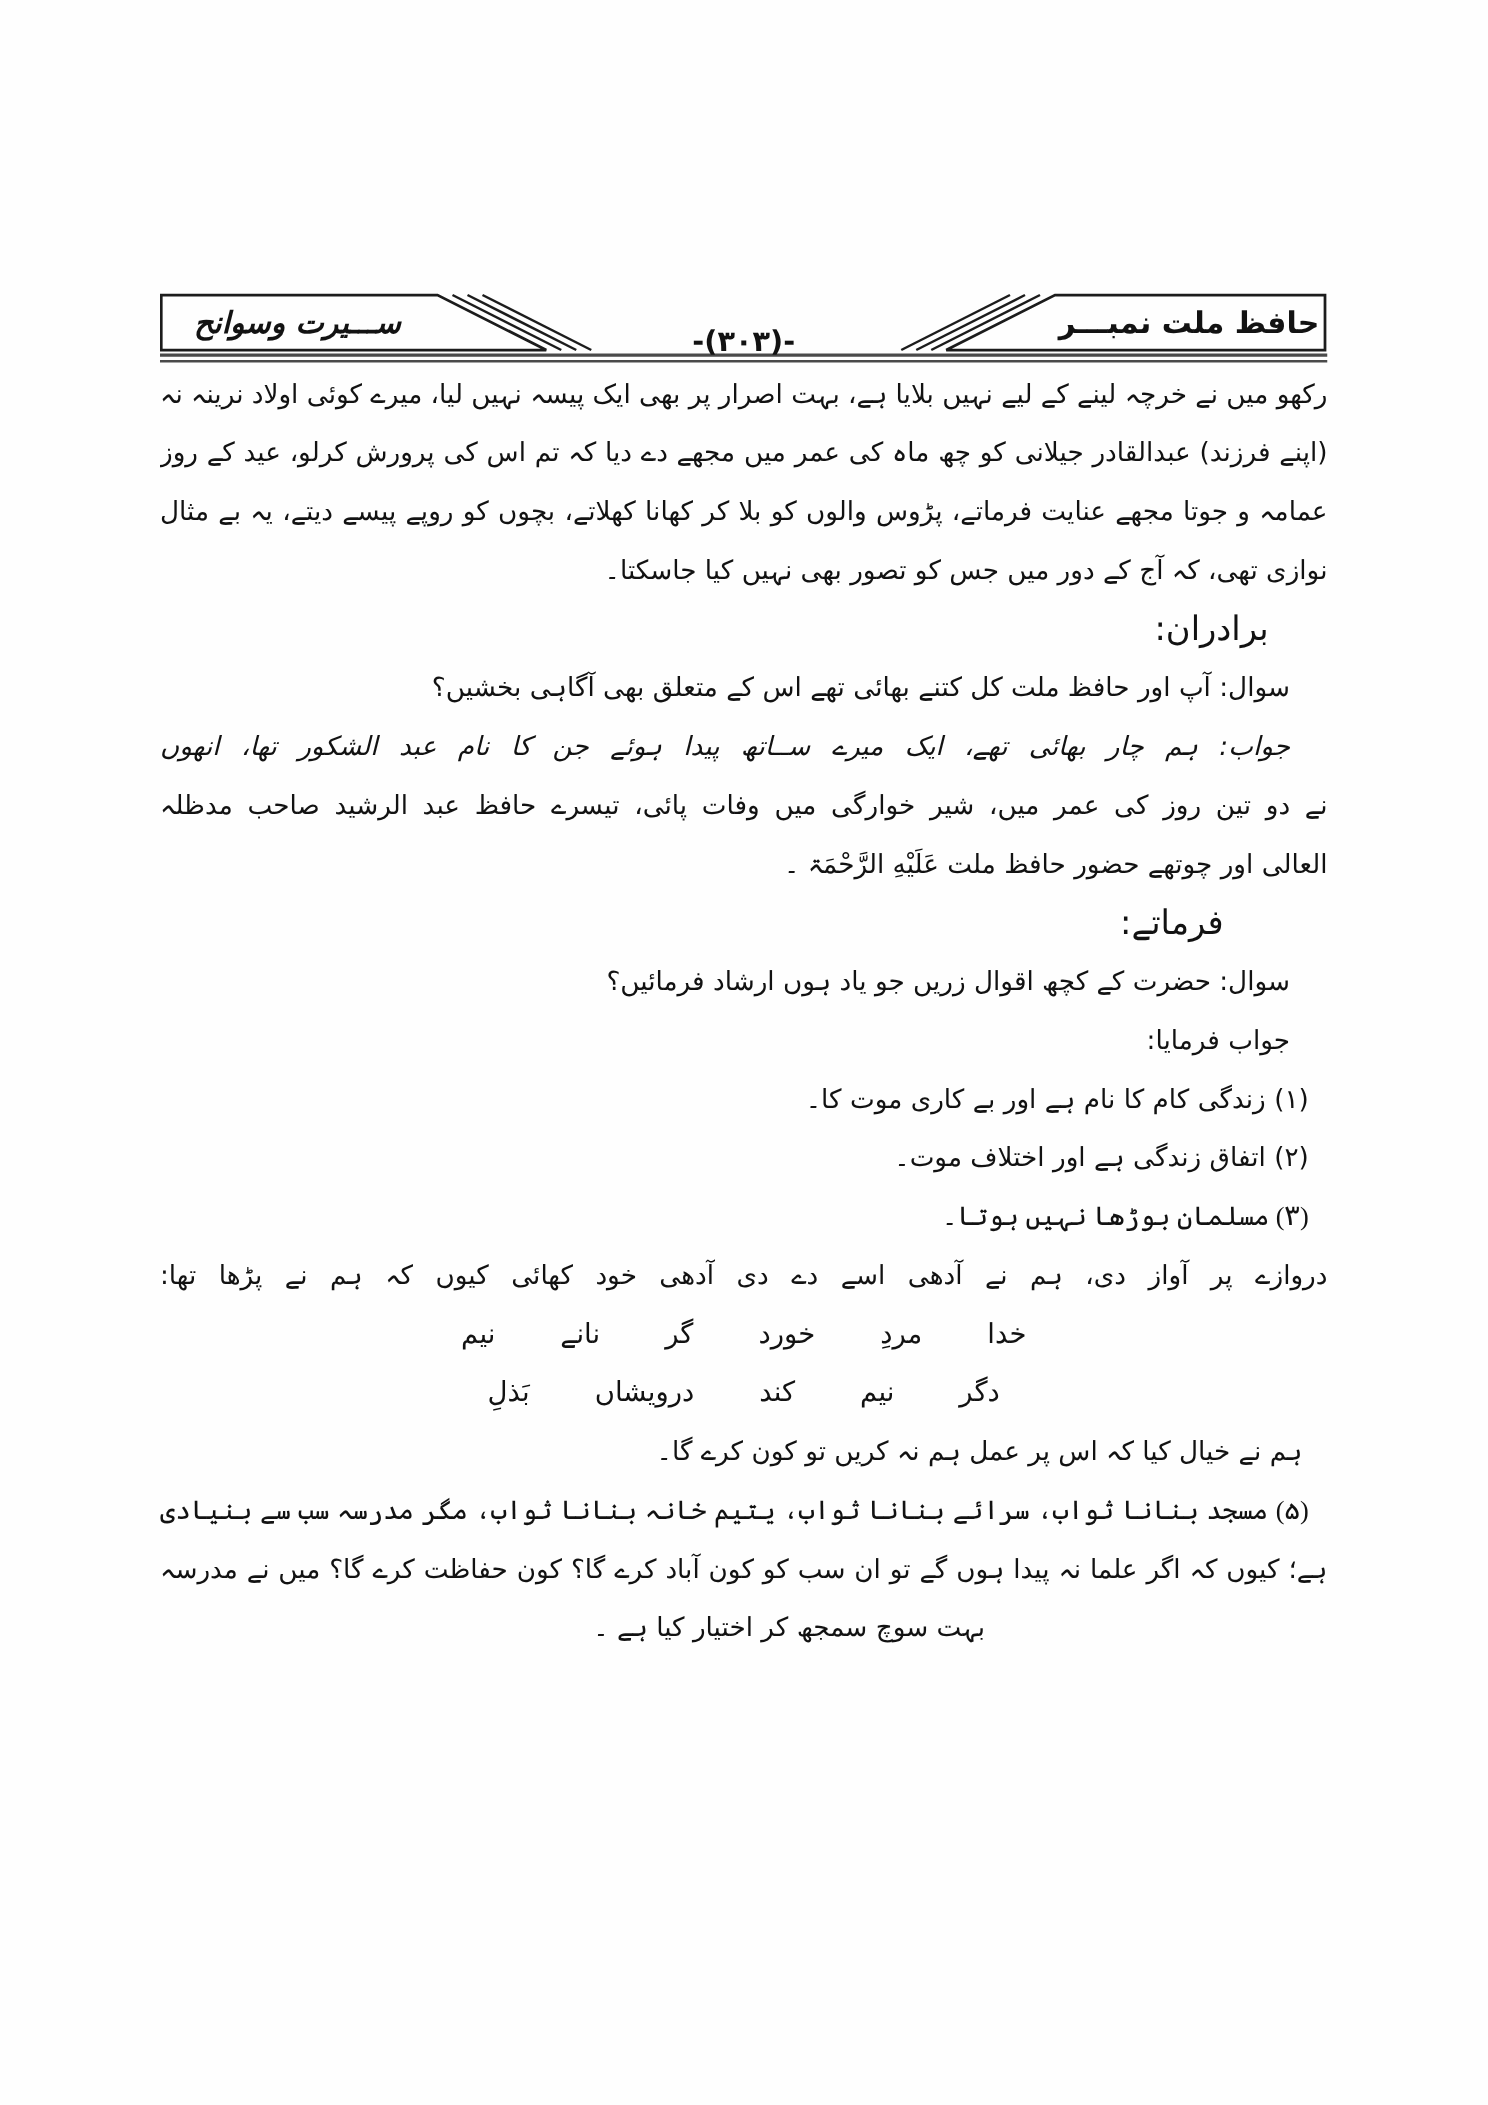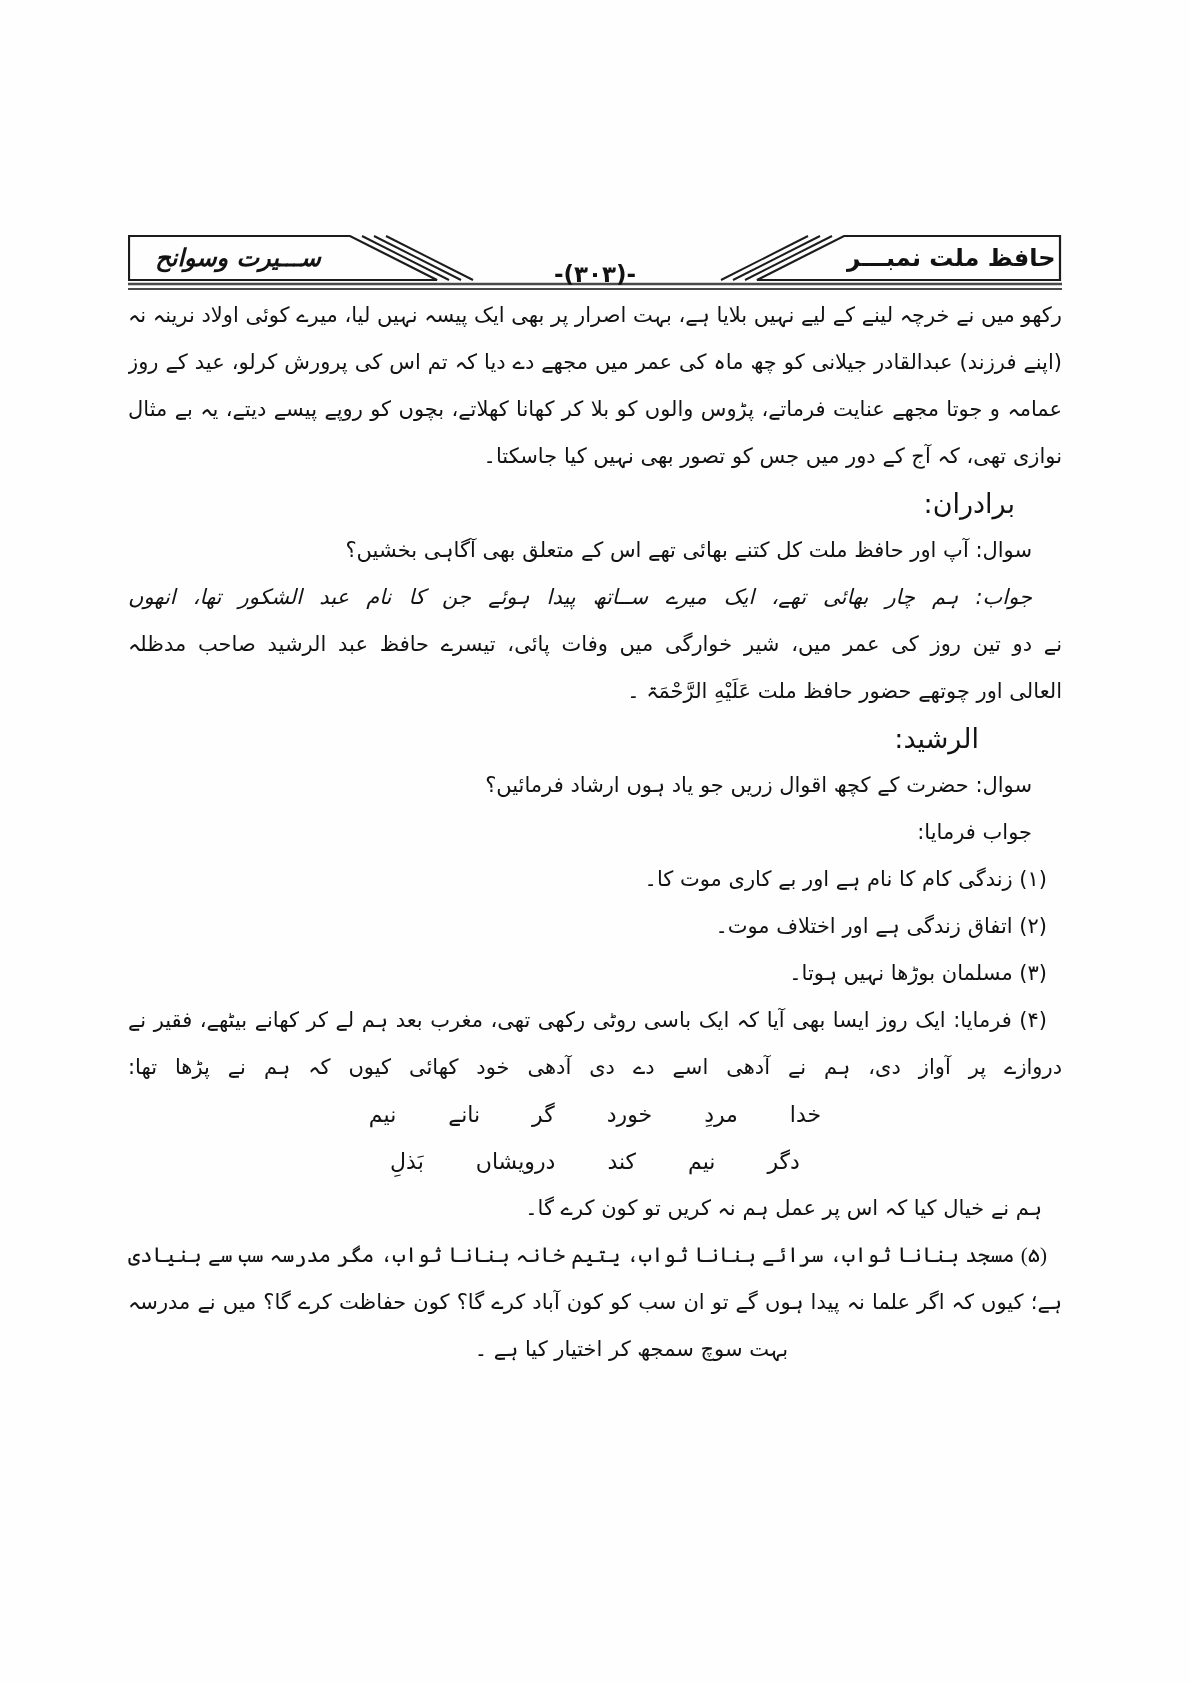--- a/index.html
+++ b/index.html
@@ -124,27 +124,26 @@
   <main class="body-text">
       <div class="line justify">رکھو میں نے خرچہ لینے کے لیے نہیں بلایا ہے، بہت اصرار پر بھی ایک پیسہ نہیں لیا، میرے کوئی اولاد نرینہ نہ تھی</div>
       <div class="line justify">(اپنے فرزند) عبدالقادر جیلانی کو چھ ماہ کی عمر میں مجھے دے دیا کہ تم اس کی پرورش کرلو، عید کے روز نیا جوڑا مع</div>
       <div class="line justify">عمامہ و جوتا مجھے عنایت فرماتے، پڑوس والوں کو بلا کر کھانا کھلاتے، بچوں کو روپے پیسے دیتے، یہ بے مثال عزیز</div>
       <div class="line right">نوازی تھی، کہ آج کے دور میں جس کو تصور بھی نہیں کیا جاسکتا۔</div>
       <div class="line heading" style="padding-right: 47px;">برادران:</div>
       <div class="line right" style="padding-right: 30px;">سوال: آپ اور حافظ ملت کل کتنے بھائی تھے اس کے متعلق بھی آگاہی بخشیں؟</div>
       <div class="line justify" style="padding-right: 30px; font-style: italic;">جواب: ہم چار بھائی تھے، ایک میرے ســاتھ پیدا ہوئے جن کا نام عبد الشکور تھا، انھوں</div>
       <div class="line justify">نے دو تین روز کی عمر میں، شیر خوارگی میں وفات پائی، تیسرے حافظ عبد الرشید صاحب مدظلہ</div>
       <div class="line right">العالی اور چوتھے حضور حافظ ملت عَلَيْهِ الرَّحْمَۃ ۔</div>
-      <div class="line heading" style="padding-right: 83px;">الرشید:</div>
+      <div class="line heading" style="padding-right: 83px;">فرماتے:</div>
       <div class="line right" style="padding-right: 30px;">سوال: حضرت کے کچھ اقوال زریں جو یاد ہوں ارشاد فرمائیں؟</div>
       <div class="line right" style="padding-right: 30px;">جواب فرمایا:</div>
       <div class="line right" style="padding-right: 15px;">(۱) زندگی کام کا نام ہے اور بے کاری موت کا۔</div>
       <div class="line right" style="padding-right: 15px;">(۲) اتفاق زندگی ہے اور اختلاف موت۔</div>
-      <div class="line right" style="padding-right: 15px;">(۳) مسلمان بوڑھا نہیں ہوتا۔</div>
-      <div class="line justify" style="padding-right: 15px;">(۴) فرمایا: ایک روز ایسا بھی آیا کہ ایک باسی روٹی رکھی تھی، مغرب بعد ہم لے کر کھانے بیٹھے، فقیر نے</div>
+      <div class="line right" style="padding-right: 15px; font-family: Liberation Serif, serif;">(۳) مسلمان بوڑھا نہیں ہوتا۔</div>
       <div class="line justify">دروازے پر آواز دی، ہم نے آدھی اسے دے دی آدھی خود کھائی کیوں کہ ہم نے پڑھا تھا:</div>
       <div class="line couplet">
         <span class="couplet-word">نیم</span>
         <span class="couplet-word">نانے</span>
         <span class="couplet-word">گر</span>
         <span class="couplet-word">خورد</span>
         <span class="couplet-word">مردِ</span>
         <span class="couplet-word">خدا</span>
       </div>
       <div class="line couplet">

